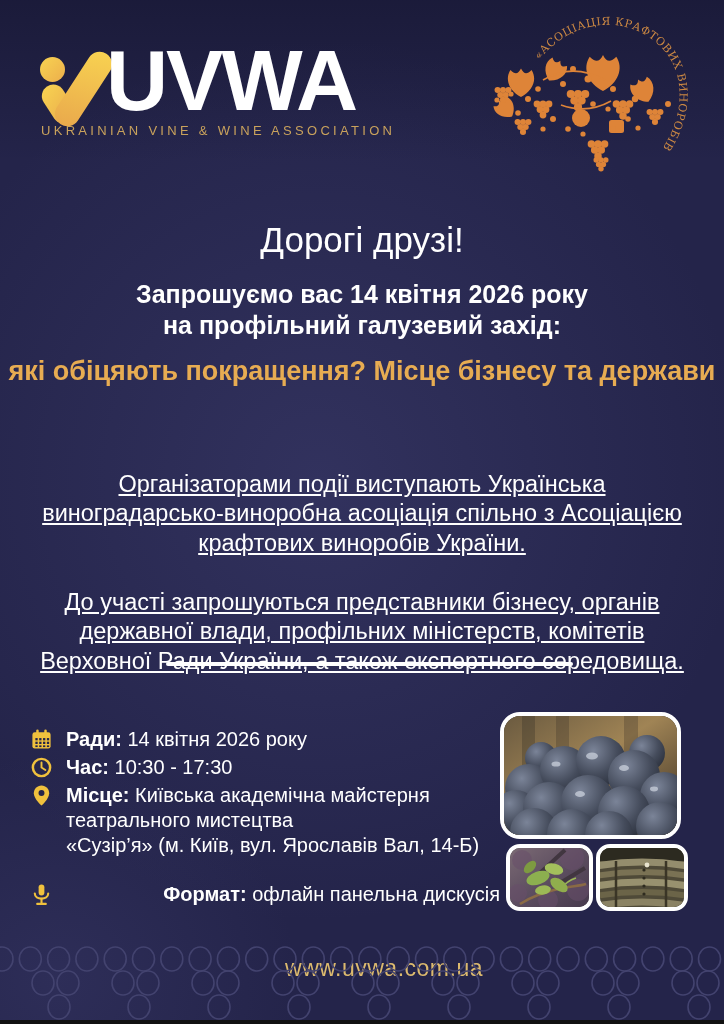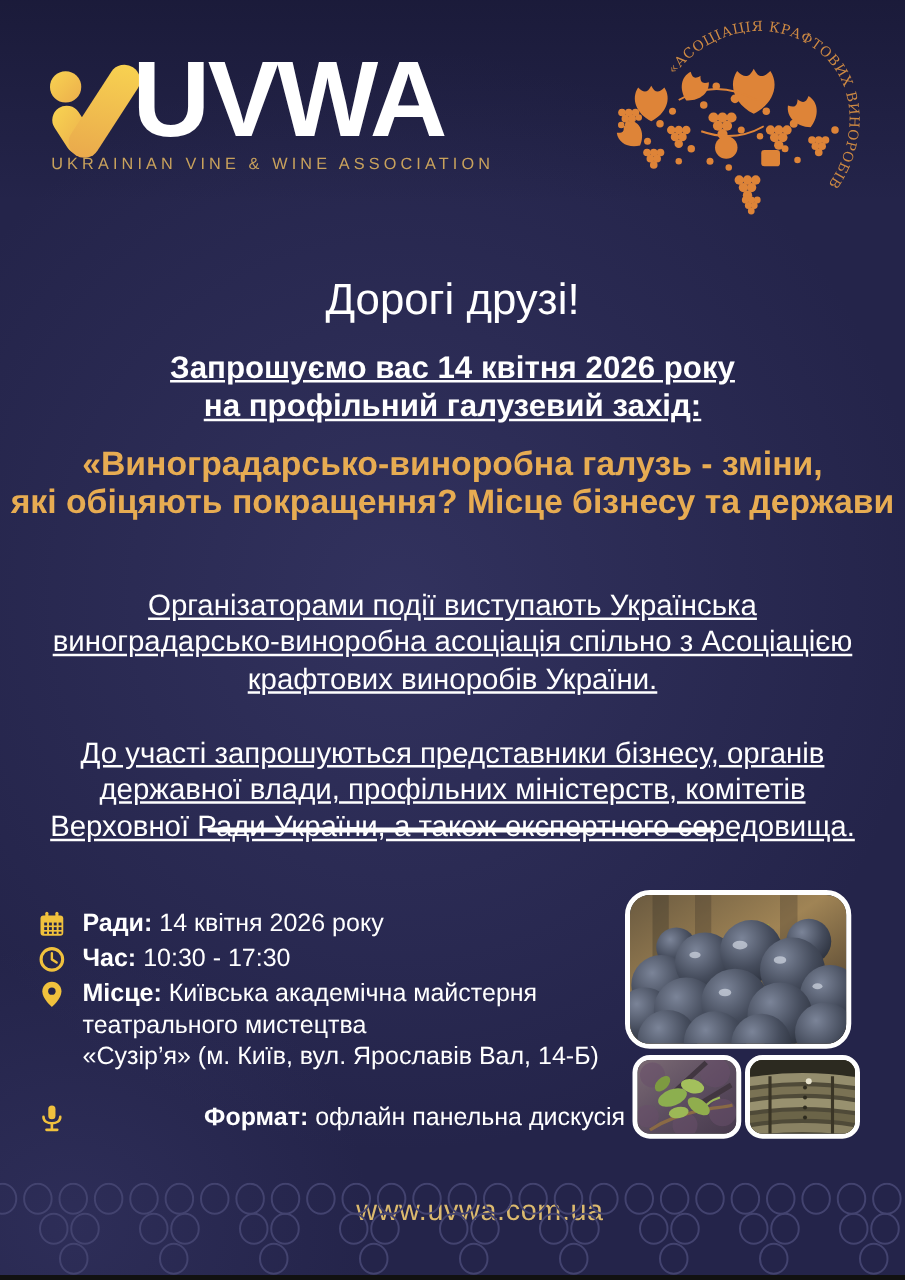--- a/index.html
+++ b/index.html
@@ -22,21 +22,21 @@
   .logo-name{position:absolute;left:106px;top:37px;font-size:86px;line-height:1;font-weight:bold;
     letter-spacing:-2px;color:#fff;}
   .logo-tagline{position:absolute;left:41px;top:123px;font-size:13px;letter-spacing:3.3px;
     color:#c9a25c;white-space:nowrap;}
   
   .emblem{position:absolute;left:483px;top:8px;width:234px;height:172px;}
   .arc-text{font-family:"DejaVu Serif",serif;font-size:11px;letter-spacing:.5px;fill:#cd8943;}
   
   .center-text{position:absolute;left:0;width:724px;text-align:center;}
   .greeting{top:220px;font-size:35px;font-weight:normal;}
-  .invite{top:279px;font-size:25px;font-weight:bold;line-height:31px;text-decoration:underline;}
+  .invite{top:279px;font-size:25px;font-weight:bold;line-height:31px;}
   .headline{top:356px;font-size:27px;font-weight:bold;line-height:30px;color:#e7ac52;white-space:nowrap;}
   .about{top:440px;font-size:23.5px;line-height:29.5px;white-space:pre-line;text-decoration:underline;}
   .divider{position:absolute;left:166px;top:662px;width:407px;height:3.5px;background:#fff;border-radius:2px;}
   
   .details{position:absolute;left:30px;top:727px;width:470px;}
   .detail-row{display:flex;align-items:flex-start;gap:13px;margin-bottom:3px;}
   .detail-row.format{margin-top:24px;justify-content:space-between;}
   .detail-icon{width:23px;height:23px;flex:0 0 23px;margin-top:1px;}
   .detail-text{font-size:20px;line-height:25px;color:#fff;}
   .detail-text .val{white-space:pre-line;}
@@ -126,21 +126,20 @@
   </svg>
 
   <div class="center-text greeting">Дорогі друзі!</div>
 
   <div class="center-text invite">
     <div>Запрошуємо вас 14 квітня 2026 року</div>
     <div>на профільний галузевий захід:</div>
   </div>
 
   <div class="center-text headline">
-    <div>«Виноградарсько-виноробна галузь - зміни,</div>
     <div>які обіцяють покращення? Місце бізнесу та держави</div>
   </div>
 
   <div class="center-text about">
     <div>Організаторами події виступають Українська
 виноградарсько-виноробна асоціація спільно з Асоціацією
 крафтових виноробів України.</div>
     <div>До участі запрошуються представники бізнесу, органів
 державної влади, профільних міністерств, комітетів
 Верховної Ради України, а також експертного середовища.</div>

